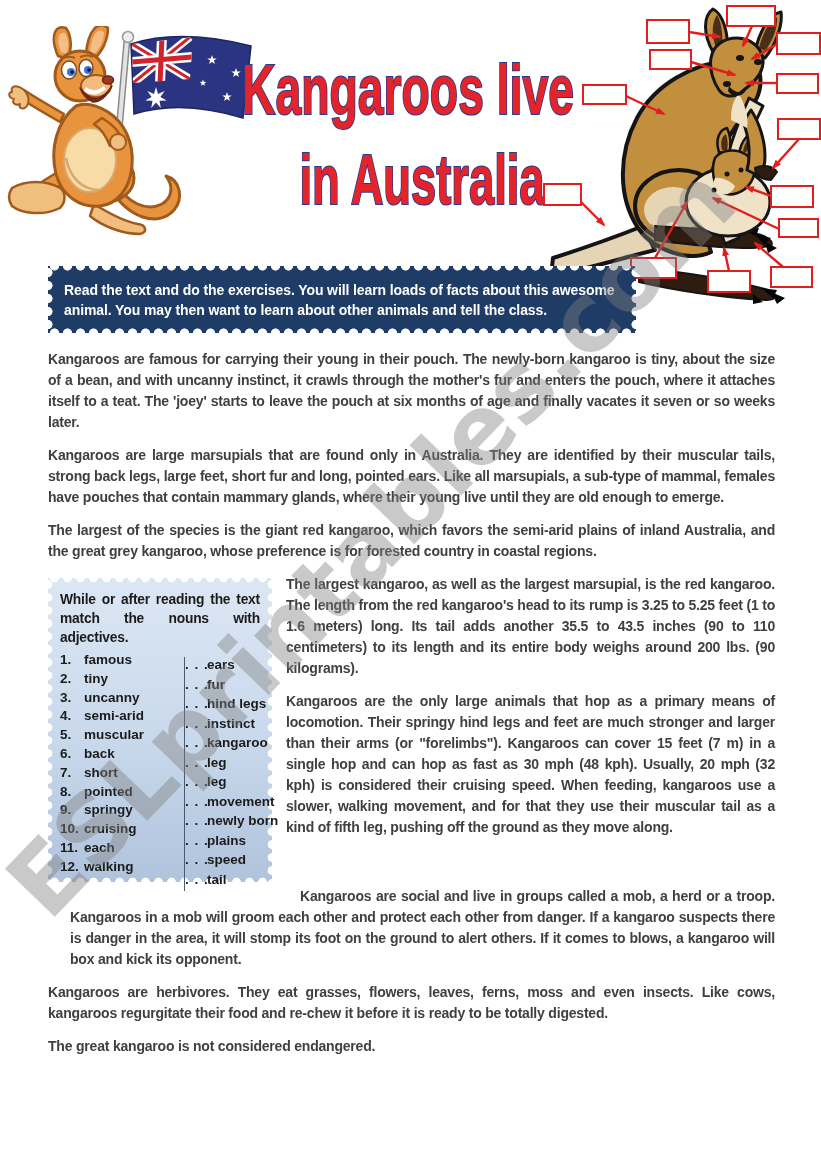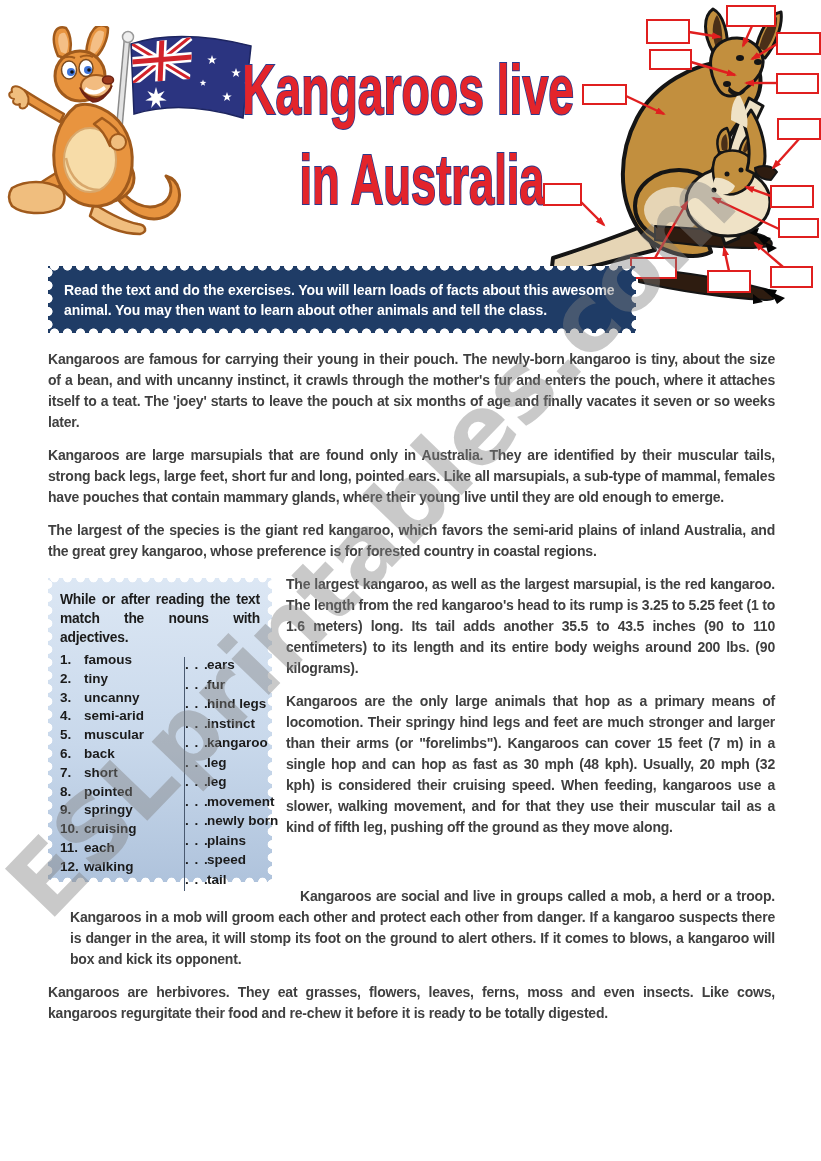--- a/index.html
+++ b/index.html
@@ -320,16 +320,17 @@
               <span class="ex-dots">. . .</span><span class="ex-word">tail</span>
             </div>
           </div>
       </div>
     </div>
 
     <p class="para">The largest kangaroo, as well as the largest marsupial, is the red kangaroo. The length from the red kangaroo's head to its rump is 3.25 to 5.25 feet (1 to 1.6 meters) long. Its tail adds another 35.5 to 43.5 inches (90 to 110 centimeters) to its length and its entire body weighs around 200 lbs. (90 kilograms).</p>
     <p class="para">Kangaroos are the only large animals that hop as a primary means of locomotion. Their springy hind legs and feet are much stronger and larger than their arms (or "forelimbs"). Kangaroos can cover 15 feet (7 m) in a single hop and can hop as fast as 30 mph (48 kph). Usually, 20 mph (32 kph) is considered their cruising speed. When feeding, kangaroos use a slower, walking movement, and for that they use their muscular tail as a kind of fifth leg, pushing off the ground as they move along.</p>
     <p class="para indent-first">Kangaroos are social and live in groups called a mob, a herd or a troop. Kangaroos in a mob will groom each other and protect each other from danger. If a kangaroo suspects there is danger in the area, it will stomp its foot on the ground to alert others. If it comes to blows, a kangaroo will box and kick its opponent.</p>
     <p class="para">Kangaroos are herbivores. They eat grasses, flowers, leaves, ferns, moss and even insects. Like cows, kangaroos regurgitate their food and re-chew it before it is ready to be totally digested.</p>
+    <p class="para">The great kangaroo is not considered endangered.</p>
   </div>
 
   <div class="watermark">ESLprintables.com</div>
 </div>
 
 </body></html>

